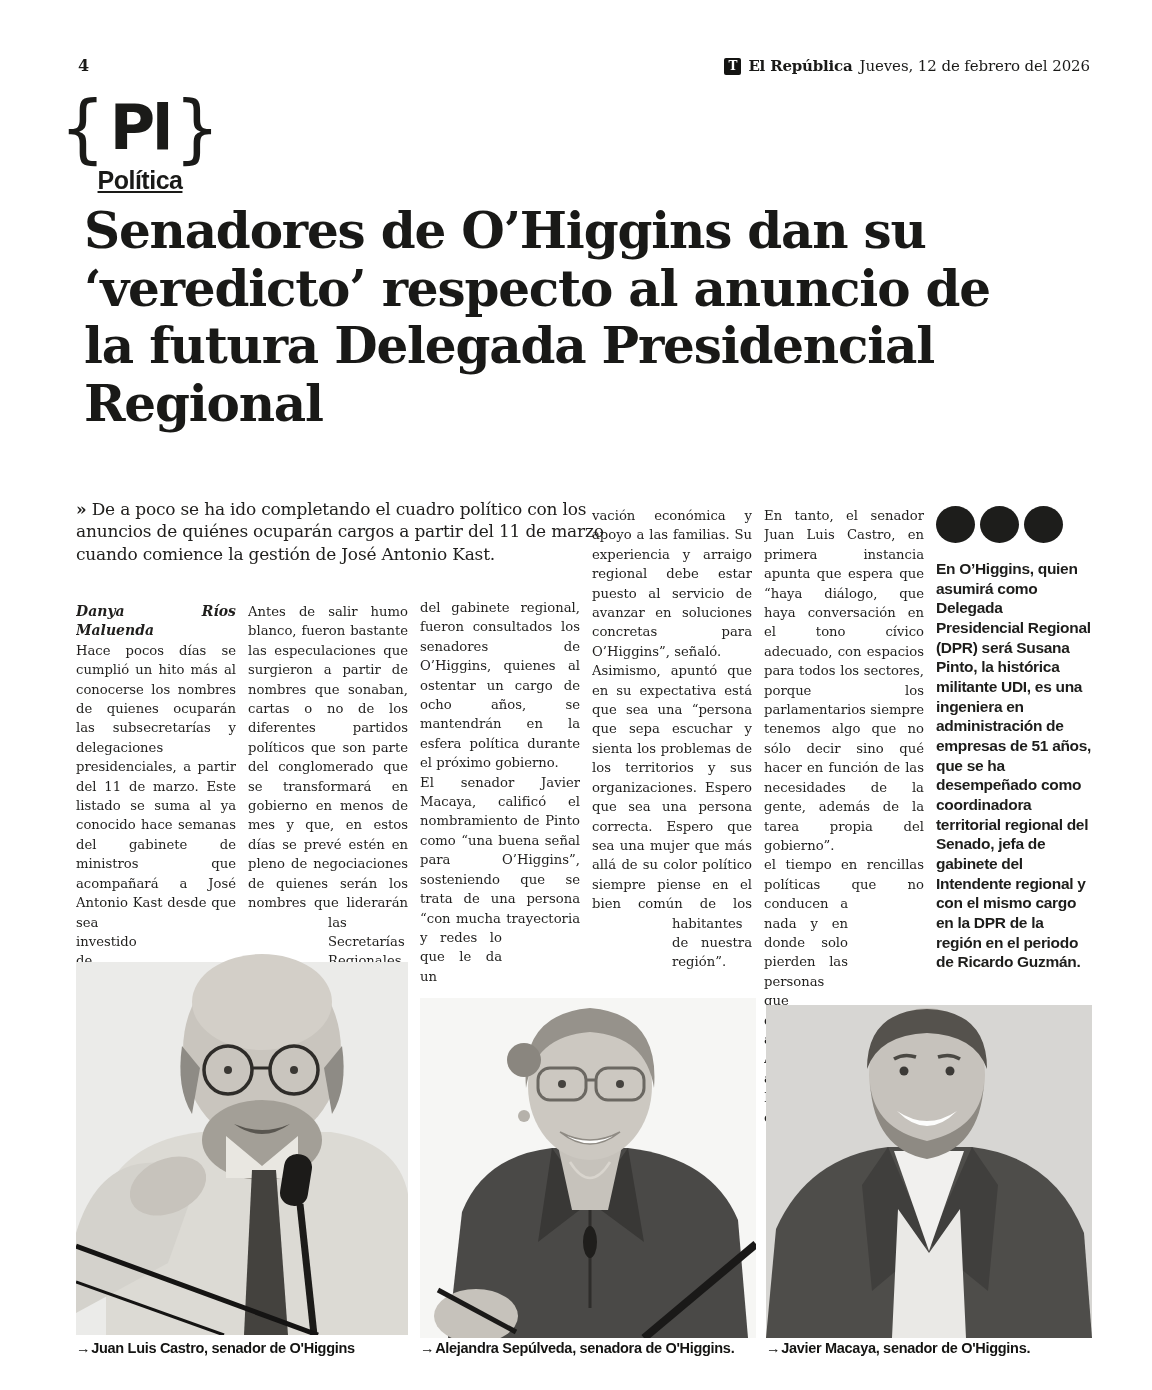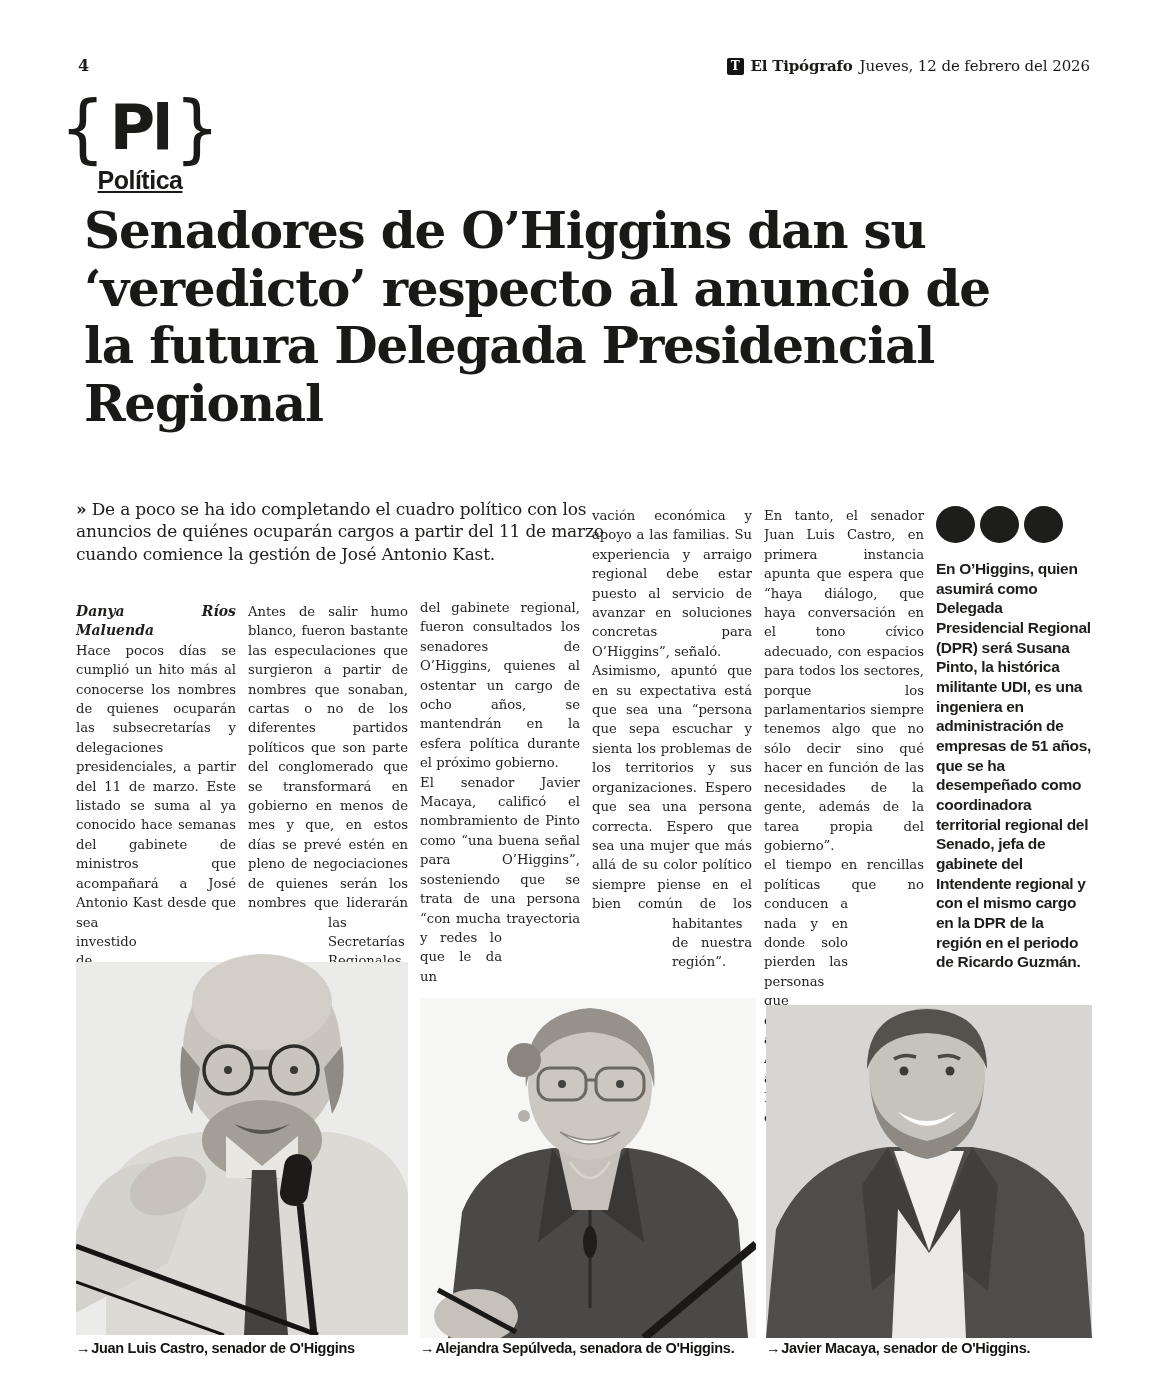--- a/index.html
+++ b/index.html
@@ -59,21 +59,21 @@
   .caption .arrow{margin-right:1px;}
 </style>
 </head>
 <body>
 
 <div class="page">
 
   <div class="pagenum">4</div>
   <div class="masthead">
     <span class="brand-icon">T</span>
-    <span class="brand">El Tipógrafo</span>
+    <span class="brand">El República</span>
     <span class="issue-date">Jueves, 12 de febrero del 2026</span>
   </div>
 
   <div class="seclogo">
     <div class="braces">
       <span class="brace">{</span>
       <span class="secabbr">Pl</span>
       <span class="brace">}</span>
     </div>
     <div class="secname">Política</div>

